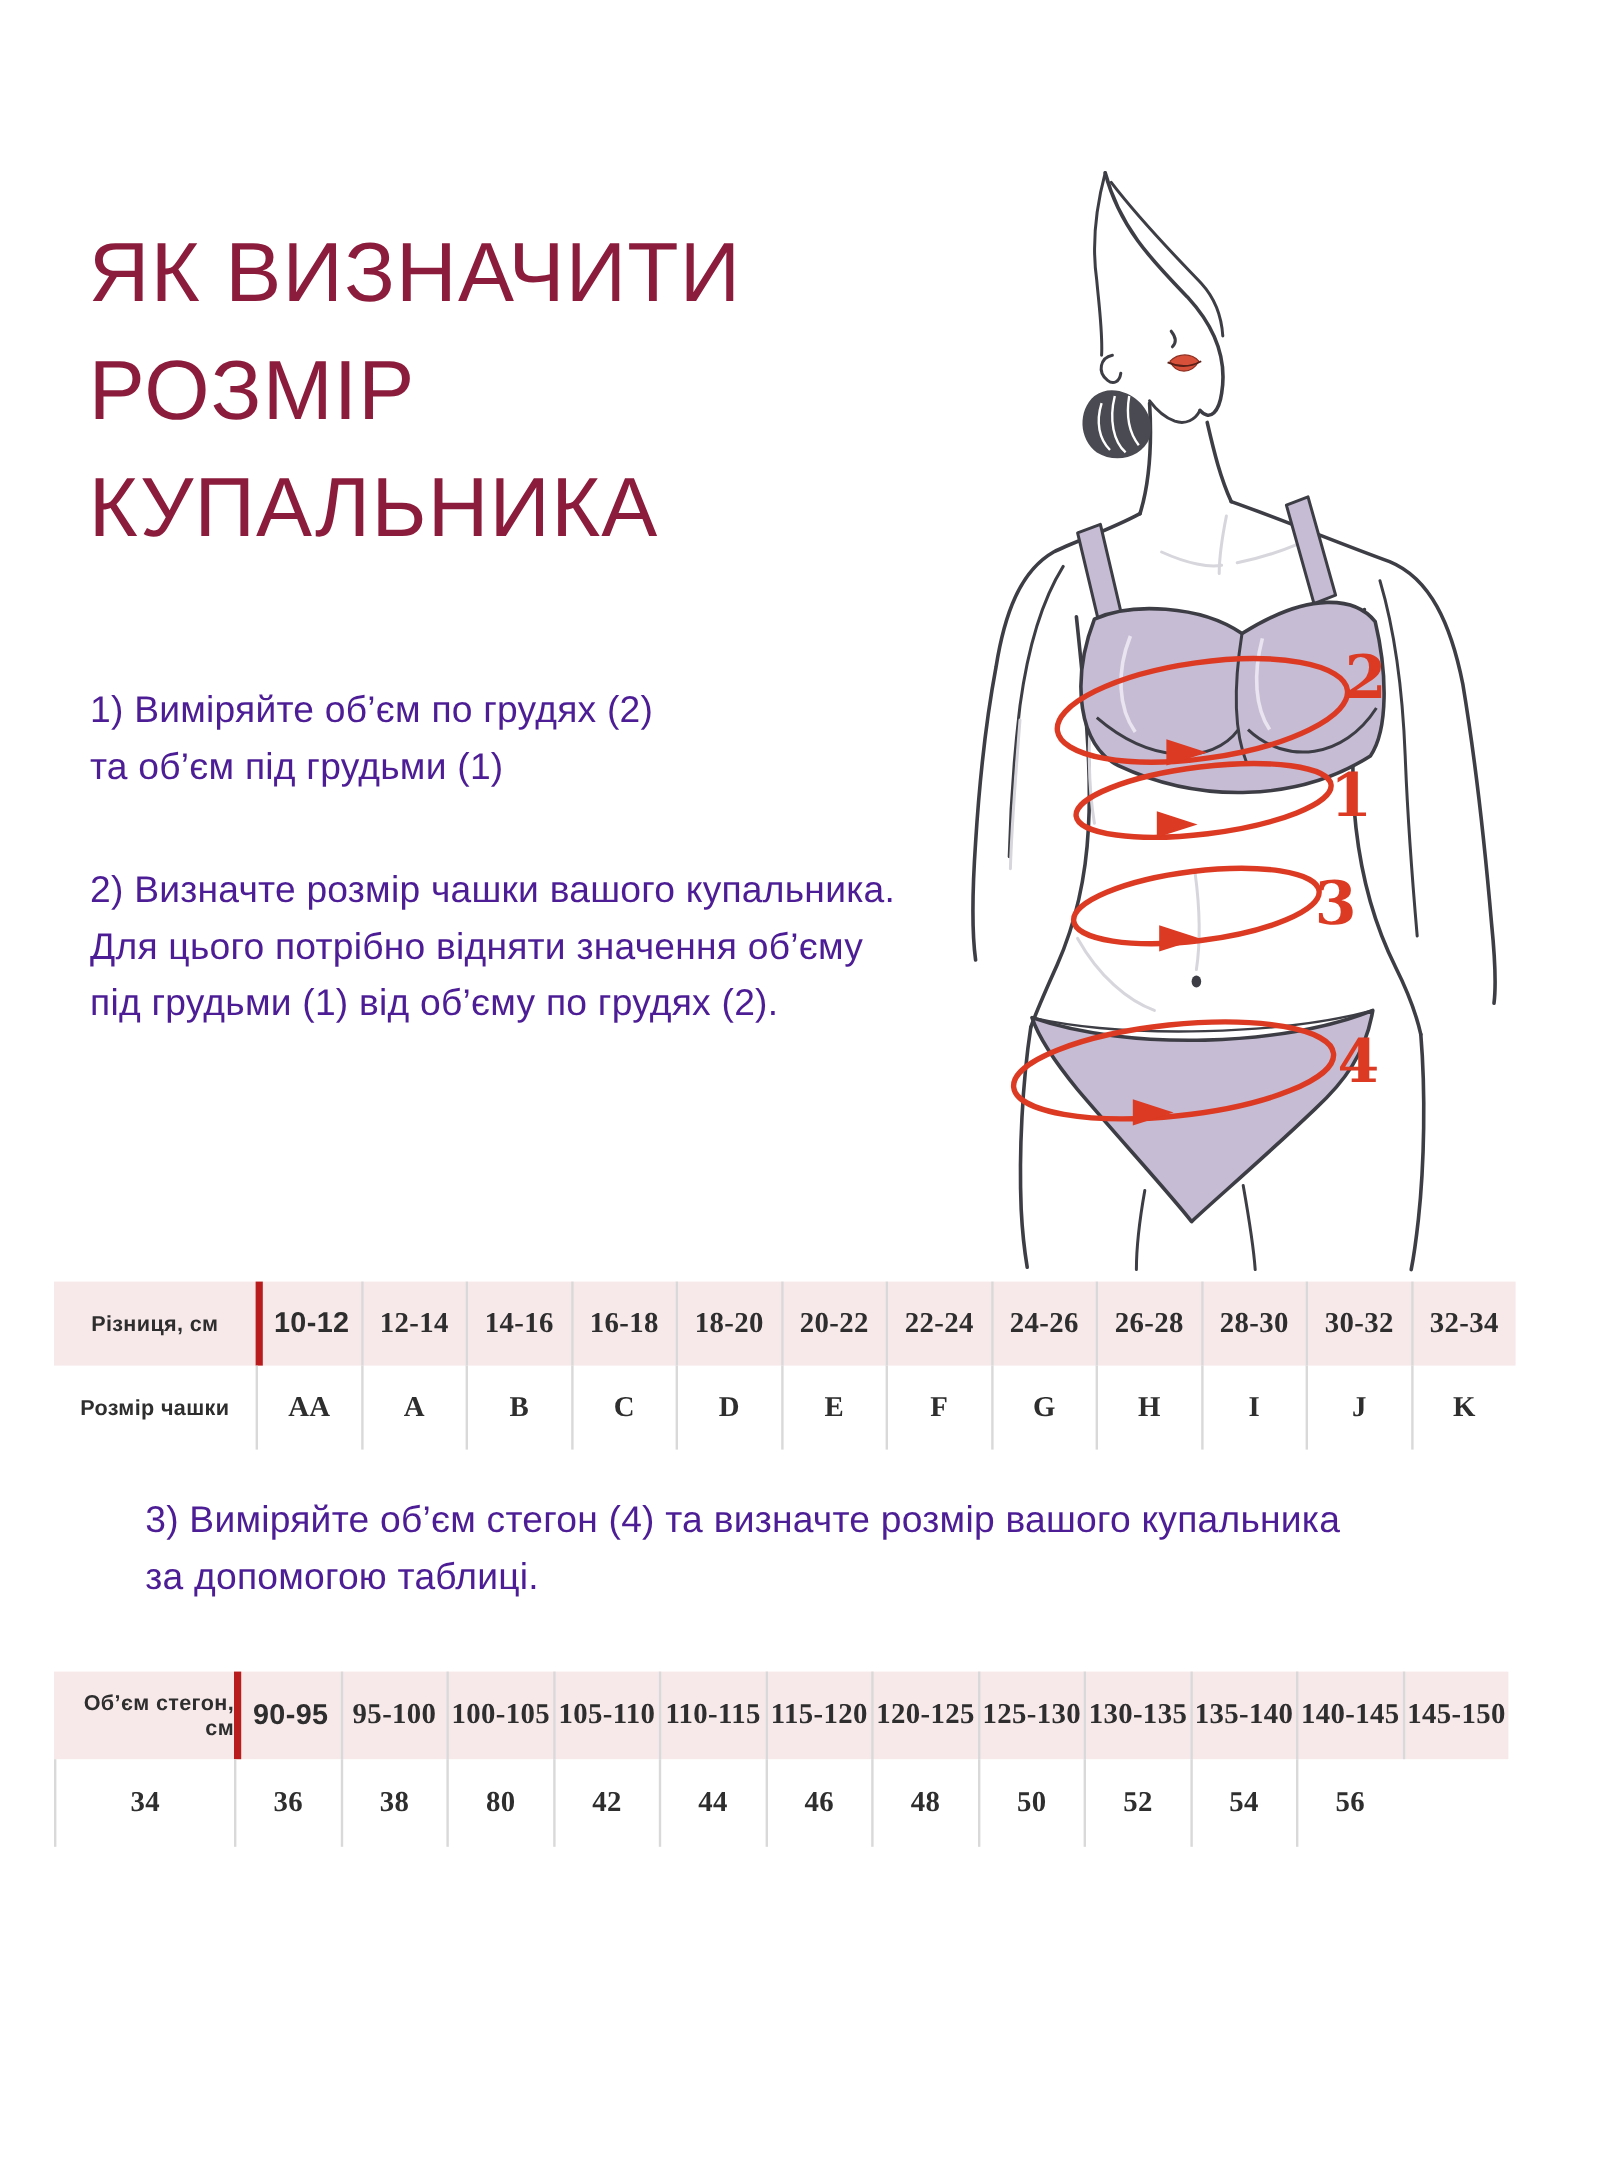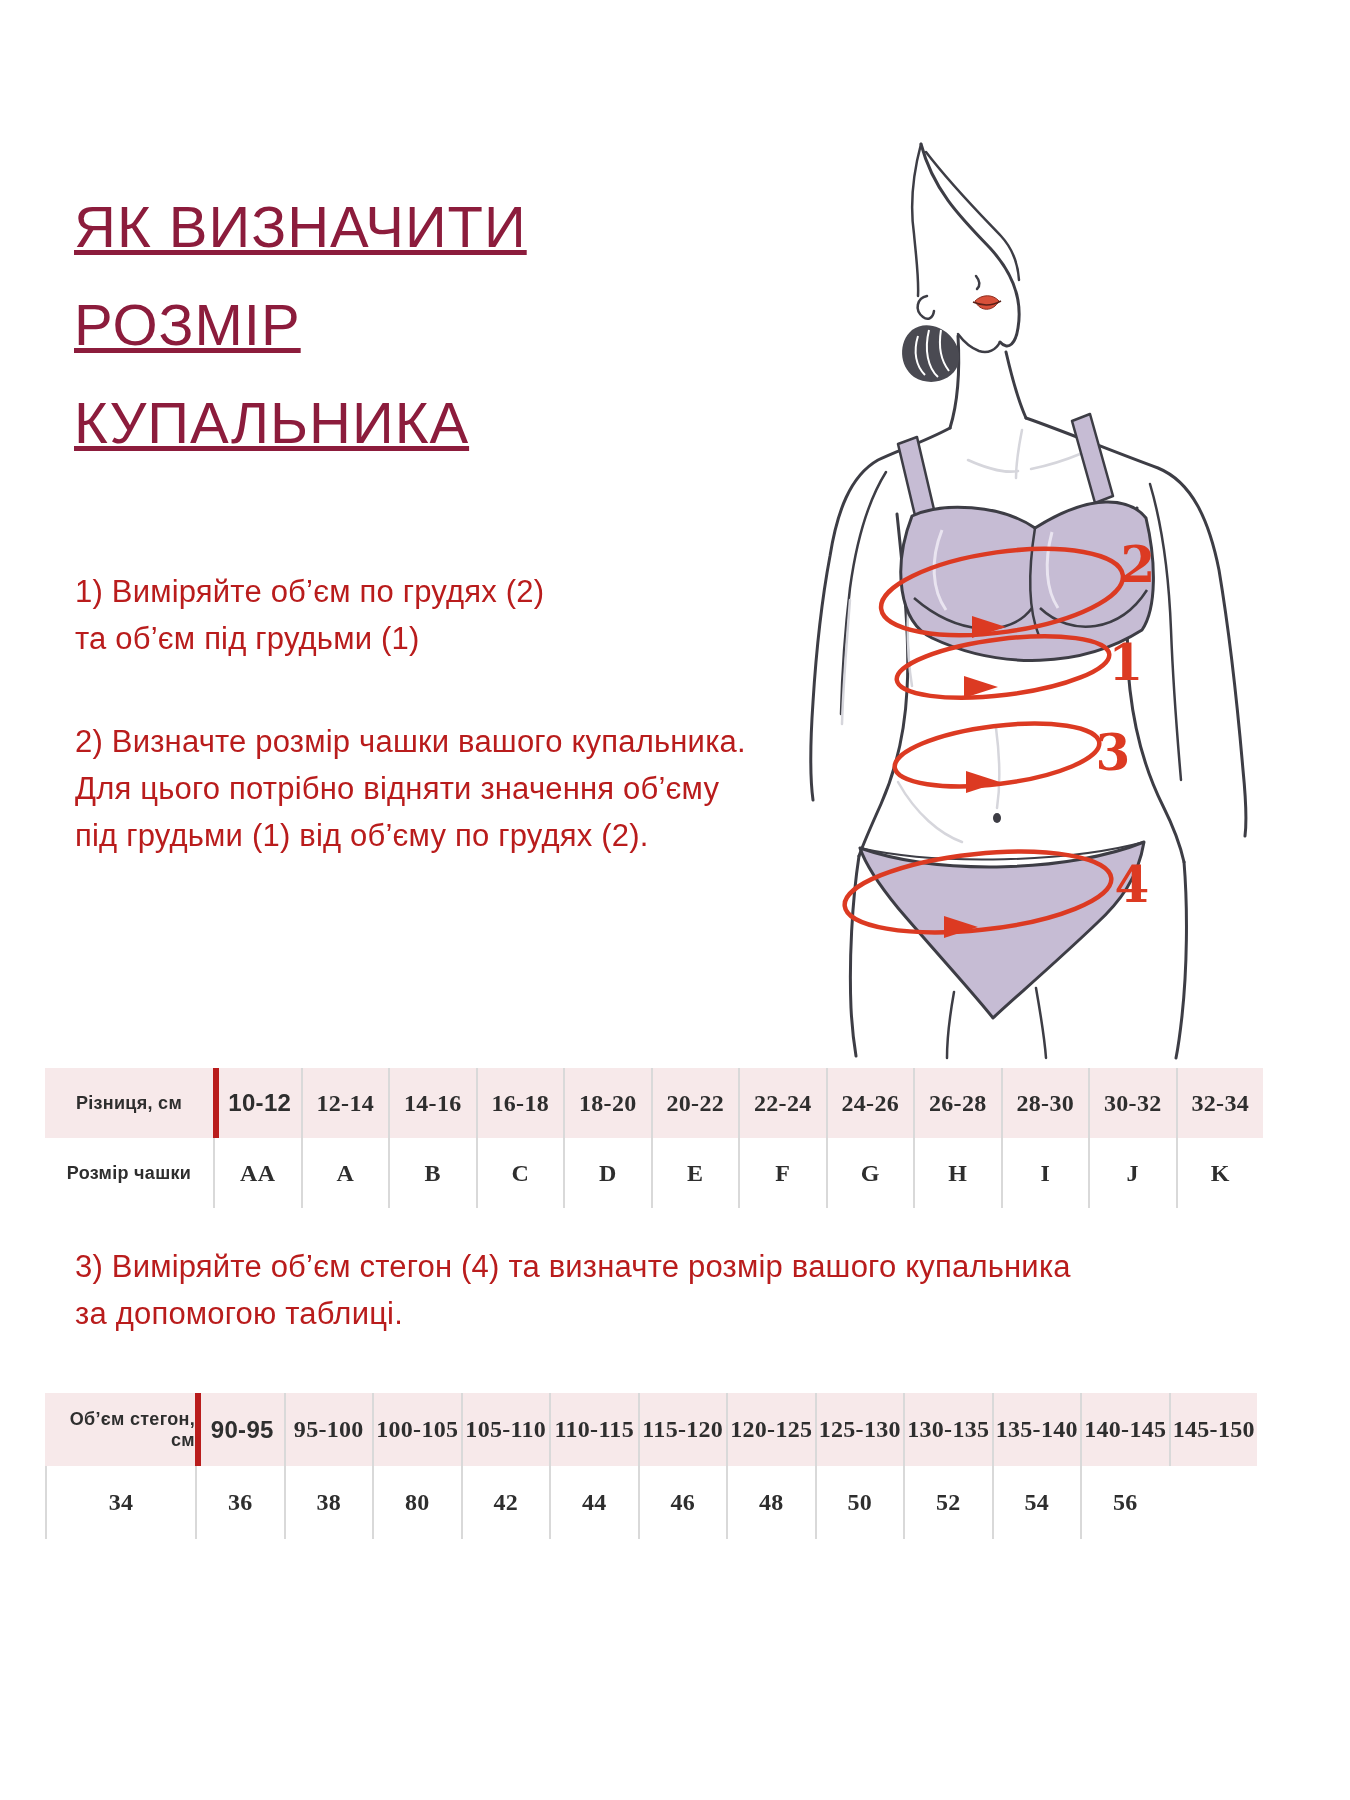--- a/index.html
+++ b/index.html
@@ -2,32 +2,32 @@
 <html><head>
 <meta charset="utf-8">
 <style>
   html,body { margin:0; padding:0; background:#ffffff; }
   .page {
     position:relative; width:1350px; height:1800px; background:#ffffff;
     font-family:"Liberation Sans", sans-serif; overflow:hidden;
   }
   .title {
     position:absolute; left:74px; top:178px;
-    font-size:58px; line-height:98px; font-weight:300;
-    letter-spacing:1px; color:#8c1c3c; white-space:pre-line;text-decoration:underline;
+    font-size:70px; line-height:98px; font-weight:300;
+    letter-spacing:1px; color:#8c1c3c; white-space:pre-line;
   }
   .para {
     position:absolute; left:75px;
-    font-size:31px; line-height:47px; color:#b91c1c;
+    font-size:31px; line-height:47px; color:#4c1d95;
     letter-spacing:0.2px; white-space:pre-line; font-weight:400;
   }
   #step1 { top:568px; }
   #step2 { top:718px; }
   #example { top:903px; }
-  #step3 { top:1243px; }
+  #step3 { top:1243px;margin-left:46px; }
   .tbl { position:absolute; display:grid; }
   #cup-table  { left:45px; top:1068px; width:1218px; grid-template-columns:168px repeat(12,1fr); grid-auto-rows:70px; }
   #size-table { left:45px; top:1393px; width:1212px; grid-template-columns:150px repeat(12,1fr); grid-auto-rows:73px;text-align:right; }
   .cell {
     display:flex; align-items:center; justify-content:center;
     font-size:24px; font-weight:bold; color:#2e2e2e;
     box-sizing:border-box; letter-spacing:0.3px;
   }
   .lbl { font-size:18px; }
   .pink { background:#f7e9ea; }

